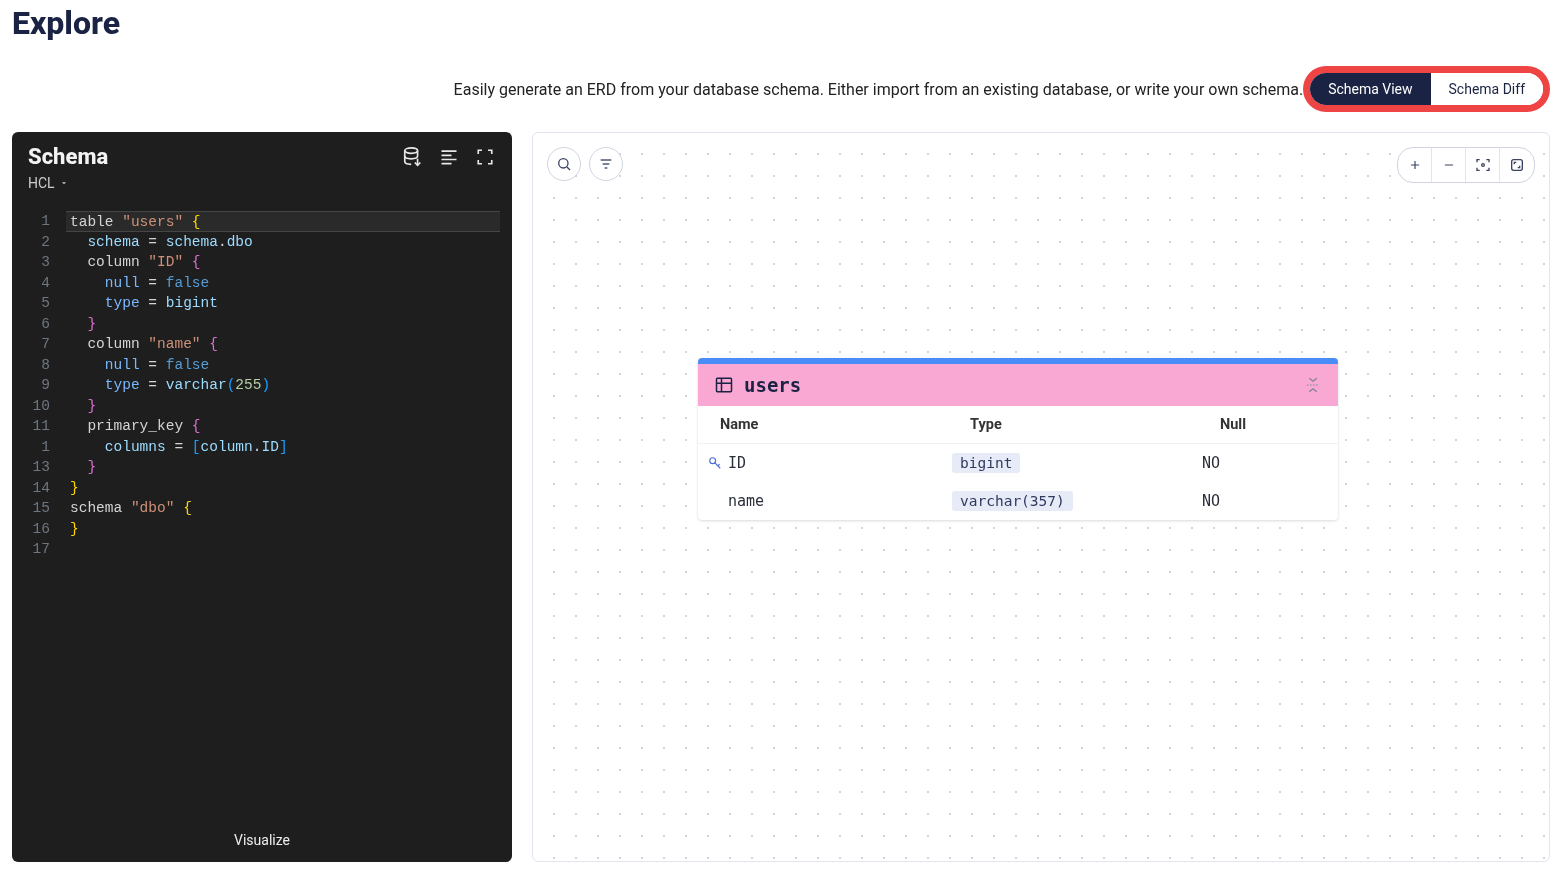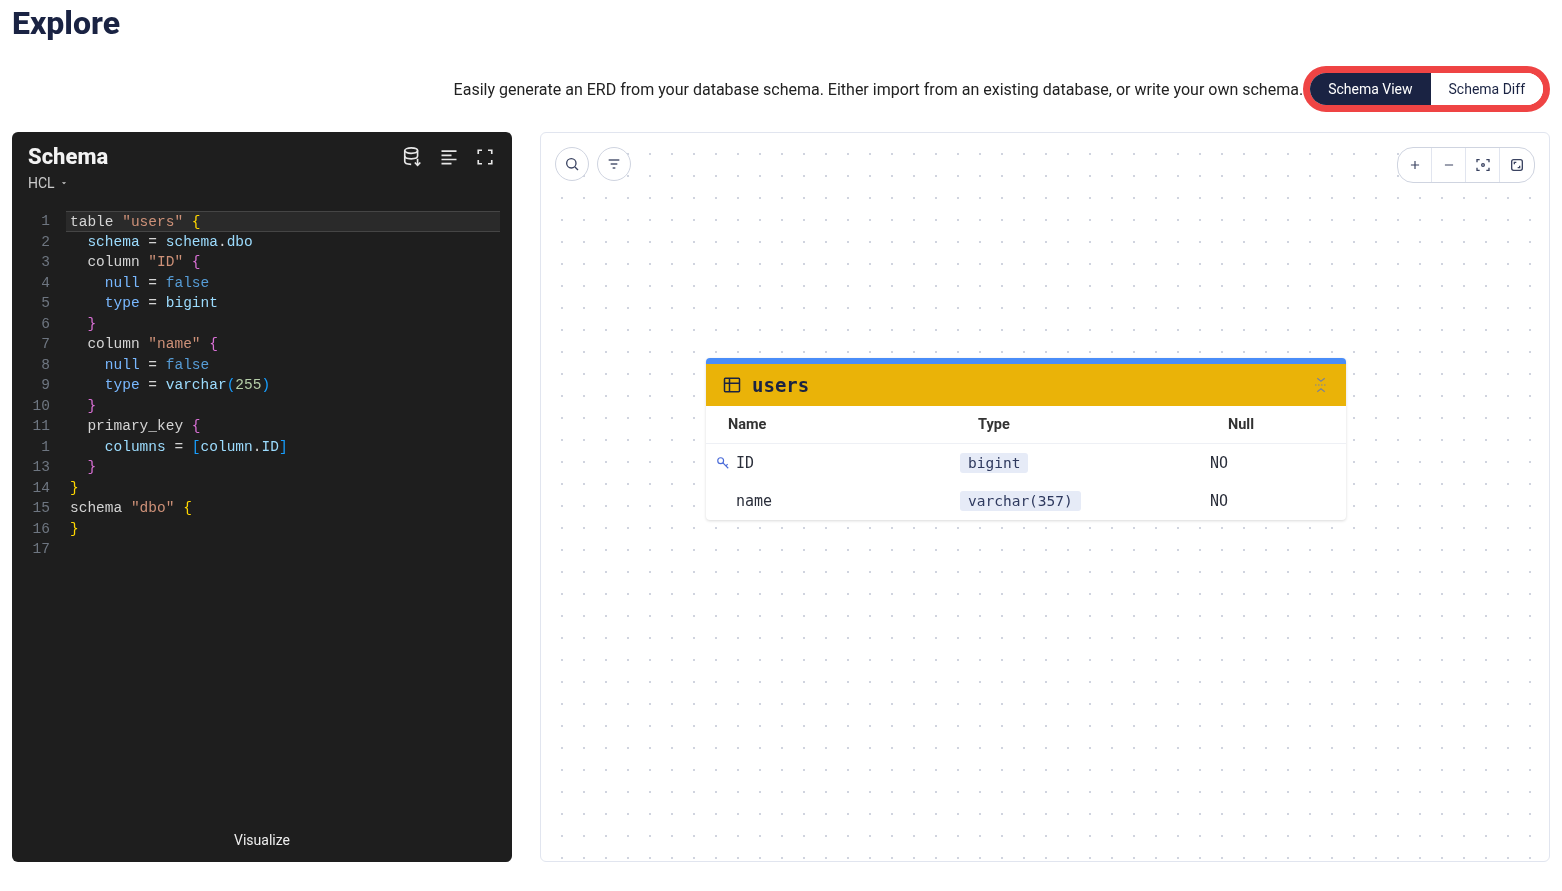--- a/index.html
+++ b/index.html
@@ -6,21 +6,21 @@
 body { font-family: -apple-system, BlinkMacSystemFont, "Segoe UI", Roboto, Helvetica, Arial, sans-serif; background: #fff; width: 1562px; height: 891px; overflow: hidden; }
 .page { padding: 0 12px; }
 .title { font-size: 32px; font-weight: 800; color: #1a2343; margin-top: 4px; margin-bottom: 24px; }
 .header-row { display: flex; justify-content: flex-end; align-items: center; margin-bottom: 20px; }
 .subtitle { color: #222; font-size: 16px; }
 .tabs { display: flex; border: 7px solid #ef4444; border-radius: 999px; overflow: hidden; }
 .tab { padding: 8px 18px; font-size: 14px; cursor: pointer; }
 .tab.active { background: #1a2343; color: #fff; }
 .tab.inactive { background: #fff; color: #1a2343; }
 
-.workspace { display: flex; gap: 28px; }
+.workspace { display: flex; gap: 20px; }
 
 
 .schema-panel { width: 500px; background: #1e1e1e; border-radius: 6px; overflow: hidden; color: #d4d4d4; display: flex; flex-direction: column; height: 730px; }
 .schema-header { display: flex; justify-content: space-between; align-items: center; padding: 12px 16px 2px 16px; }
 .schema-title { font-size: 22px; font-weight: 800; color: #f3f3f3; }
 .schema-icons { display: flex; gap: 14px; align-items: center; }
 .si { width: 22px; height: 22px; display:flex; align-items:center; justify-content:center; cursor:pointer; }
 .schema-lang { padding: 4px 16px 10px 16px; color: #ccc; font-size: 14px; display:flex; align-items:center; gap:4px; cursor:pointer; }
 .editor { font-family: "SFMono-Regular", Consolas, "Courier New", monospace; font-size: 14.5px; line-height: 20.5px; display: flex; flex: 1; overflow: hidden; }
 .gutter { color: #6e7681; text-align: right; padding: 10px 16px 10px 8px; user-select: none; min-width: 54px; }
@@ -43,21 +43,21 @@
 .canvas { flex: 1; border: 1px solid #e1e5ef; border-radius: 6px; position: relative; height: 730px; background-image: radial-gradient(#d0d4df 1px, transparent 1px); background-size: 22px 22px; background-position: 10px 10px; }
 .canvas-toolbar-left { position: absolute; top: 14px; left: 14px; display: flex; gap: 8px; }
 .canvas-toolbar-right { position: absolute; top: 14px; right: 14px; display: flex; gap: 0; border: 1px solid #cfd4e0; border-radius: 16px; overflow: hidden; background: #fff; }
 .circ-btn { width: 34px; height: 34px; border-radius: 50%; border: 1px solid #cfd4e0; background: #fff; display: flex; align-items: center; justify-content: center; cursor: pointer; }
 .sq-btn { width: 34px; height: 34px; display: flex; align-items: center; justify-content: center; cursor: pointer; border-right: 1px solid #e1e5ef; }
 .sq-btn:last-child { border-right: none; }
 
 
 .erd-card { position: absolute; left: 165px; top: 225px; width: 640px; background: #fff; border-radius: 4px; box-shadow: 0 1px 3px rgba(0,0,0,0.15); overflow: hidden; }
 .erd-top { height: 6px; background: #4a8df8; }
-.erd-title-row { display:flex; align-items:center; justify-content: space-between; padding: 10px 16px; background: #eab308; }
+.erd-title-row { display:flex; align-items:center; justify-content: space-between; padding: 10px 16px; background: #f9a8d4; }
 .erd-title-left { display:flex; align-items:center; gap:10px; }
 .erd-title { font-family: monospace; font-size: 19px; font-weight: 700; color: #1a2343; }
 .erd-head { display:flex; padding: 10px 16px 10px 22px; color: #333; font-weight: 700; font-size: 14.5px; border-bottom: 1px solid #eef0f5;}
 .erd-col-name { flex: 0 0 250px; }
 .erd-col-type { flex: 0 0 250px; }
 .erd-col-null { flex: 1; }
 .erd-row { display:flex; padding: 10px 16px 10px 8px; font-family: monospace; font-size: 15px; color: #2b2f3b; align-items:center; }
 .key-slot { width: 18px; display:flex; justify-content:center; }
 .erd-row .erd-col-name { flex: 0 0 246px; padding-left: 0; display:flex; align-items:center; gap:4px;}
 .erd-row .erd-col-type { flex: 0 0 250px; }

